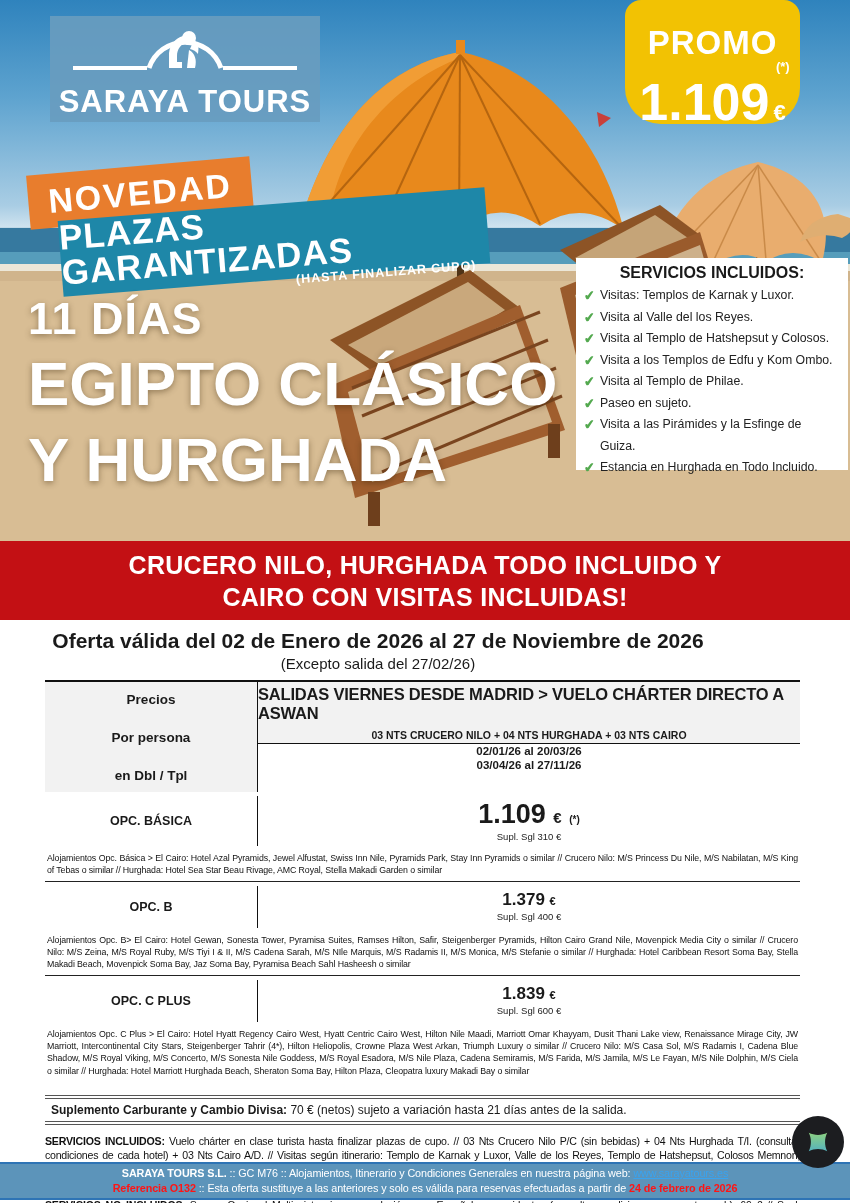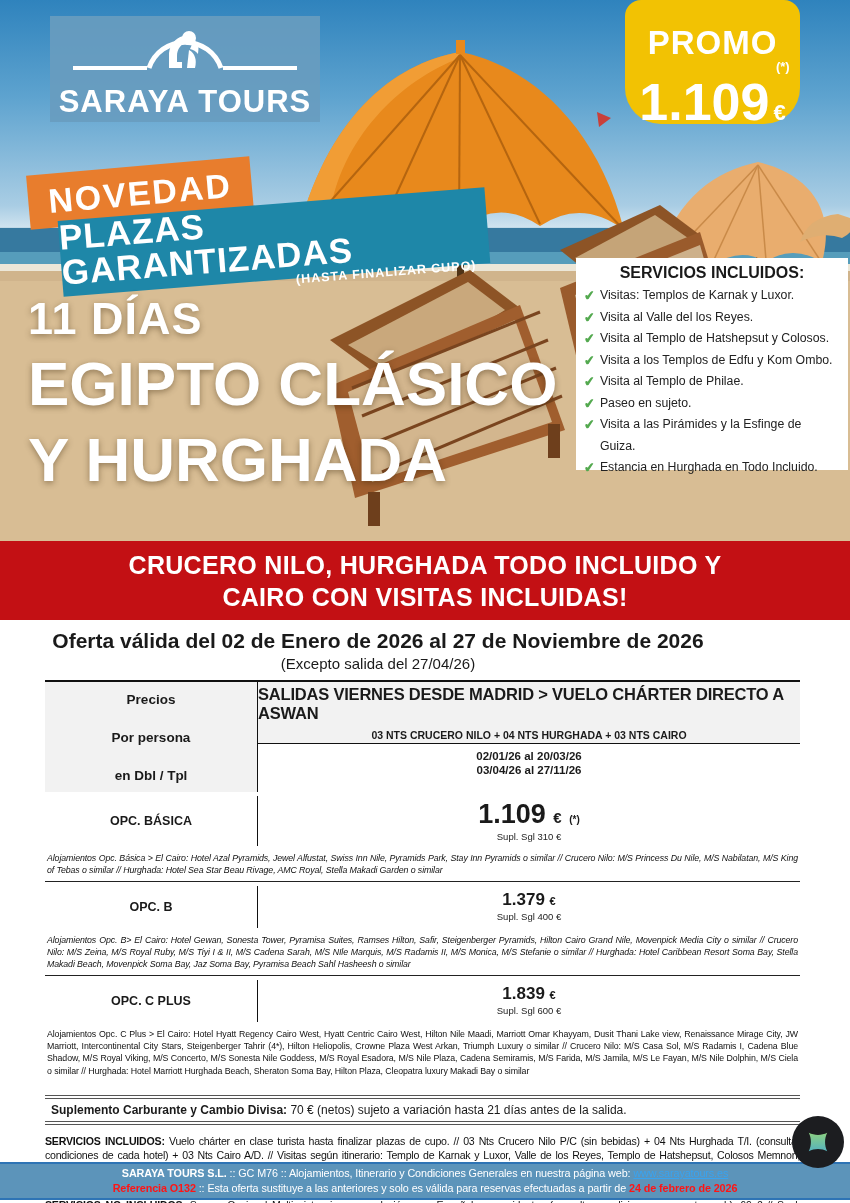--- a/index.html
+++ b/index.html
@@ -67,32 +67,32 @@
              display:flex;flex-direction:column;align-items:center;justify-content:center;gap:19px;}
   .cell-right{flex:1;display:flex;flex-direction:column;align-items:center;justify-content:center;}
   .hdr-row{height:110px;}
   .hdr-row .cell-left{background:#f2f2f2;font-weight:bold;font-size:13.5px;line-height:19px;}
   .hdr-right{flex:1;display:flex;flex-direction:column;}
   .hdr-top{height:61px;background:#f2f2f2;border-bottom:1.2px solid #111;display:flex;
            flex-direction:column;align-items:center;justify-content:center;}
   .hdr-line1{font-weight:bold;font-size:16.5px;letter-spacing:-.2px;}
   .hdr-line2{font-weight:bold;font-size:10.5px;margin-top:6px;text-align:right;}
   .hdr-dates{height:38px;display:flex;flex-direction:column;align-items:center;
-             justify-content:center;font-weight:bold;font-size:11.5px;line-height:14px;}
+             justify-content:flex-start;font-weight:bold;font-size:11.5px;line-height:14px;}
   .opt-row{min-height:50px;padding:4px 0 3px 0;}
   .opt-label{font-weight:bold;font-size:12.5px;}
   .price-big{font-weight:bold;font-size:27px;line-height:1;}
   .price-big .cur{font-size:15px;}
   .price-big .ast{font-size:10px;}
   .price-mid{font-weight:bold;font-size:17px;line-height:1;}
   .price-mid .cur{font-size:11px;}
   .supl{font-size:9.5px;margin-top:3px;color:#222;}
   .hotels{font-size:8.8px;line-height:1.4;color:#111;padding:3px 2px 4px 2px;
           letter-spacing:-.1px;text-align:justify;}
-  .hline{border-bottom:1.4px solid #222;font-style:italic;}
+  .hline{border-bottom:1.4px solid #222;}
 
   
   .supl-bar{margin:14px 50px 0 45px;width:755px;box-sizing:border-box;
             border-top:4px double #555;border-bottom:4px double #555;
             padding:4px 6px;font-size:12px;}
 
   
   .paras{margin:10px 50px 0 45px;width:755px;}
   .para{font-size:10.6px;line-height:1.32;letter-spacing:-.25px;text-align:justify;
         margin-bottom:8px;color:#111;}
@@ -256,21 +256,21 @@
   </div>
 </div>
 
 <div class="red-banner">
   <div>CRUCERO NILO, HURGHADA TODO INCLUIDO Y</div>
   <div>CAIRO CON VISITAS INCLUIDAS!</div>
 </div>
 
 <div class="offer">
   <div class="offer-heading">Oferta válida del 02 de Enero de 2026 al 27 de Noviembre de 2026</div>
-  <div class="offer-sub">(Excepto salida del 27/04/26)</div>
+  <div class="offer-sub">(Excepto salida del 27/02/26)</div>
 </div>
 
 <div class="ptable">
   <div class="trow hdr-row">
     <div class="cell-left">
       <div>Precios</div>
       <div>Por persona</div>
       <div>en Dbl / Tpl</div>
     </div>
     <div class="hdr-right">

